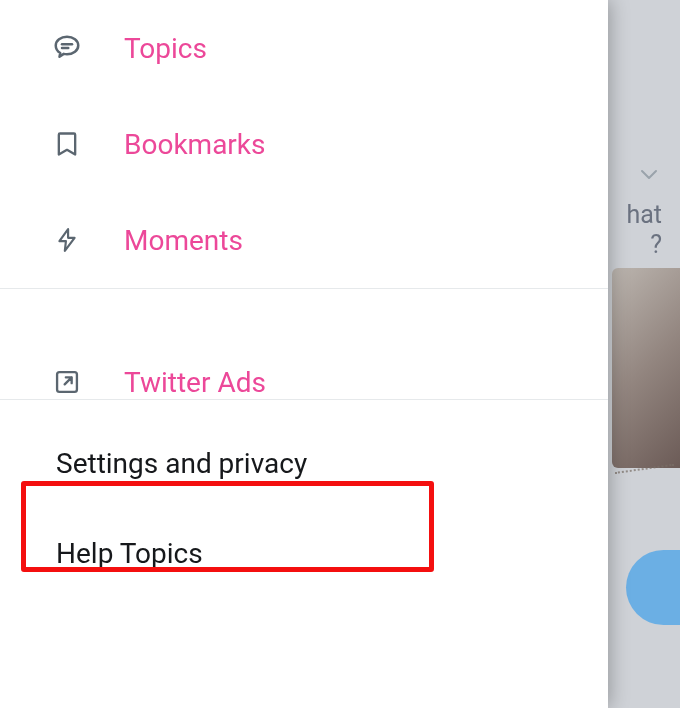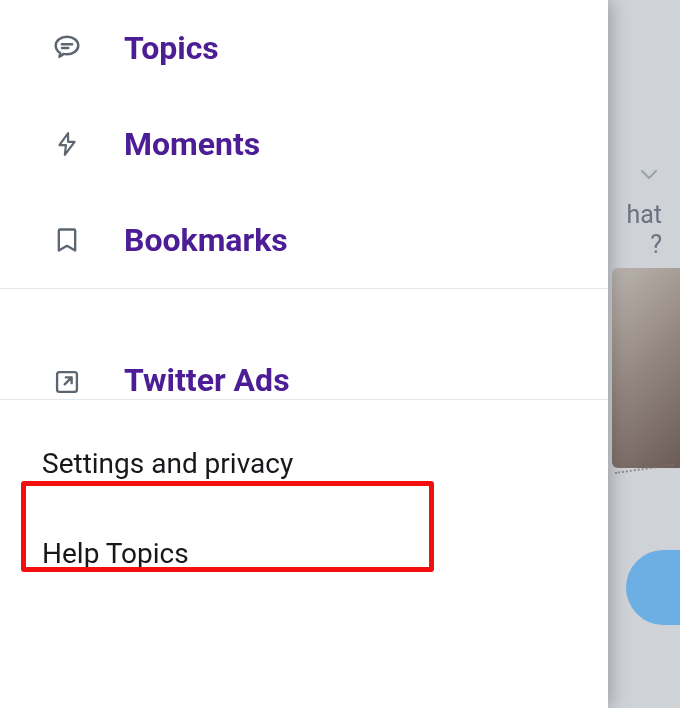--- a/index.html
+++ b/index.html
@@ -82,43 +82,43 @@
     .menu-item .icon-wrap {
       width: 34px;
       height: 34px;
       display: flex;
       align-items: center;
       justify-content: center;
       margin-right: 40px;
       flex-shrink: 0;
     }
     .menu-item .label {
-      font-size: 32px;
-      color: #4c1d95;
-      font-weight: 700;
+      font-size: 28px;
+      color: #ec4899;
+      font-weight: 400;
     }
     .icon-stroke {
       stroke: #5b6670;
       stroke-width: 2;
       fill: none;
       stroke-linecap: round;
       stroke-linejoin: round;
     }
 
     .divider {
       height: 1px;
       background: #e6e9eb;
       width: 100%;
     }
 
     .plain-item {
       display: flex;
       align-items: center;
       height: 90px;
-      padding-left: 42px;
+      padding-left: 56px;
       cursor: pointer;
     }
     .plain-item .label {
       font-size: 28px;
       color: #16181b;
       font-weight: 400;
     }
 
     .highlight-box {
       position: absolute;
@@ -152,34 +152,34 @@
         <path class="icon-stroke" d="M12 3c5 0 9 3.1 9 7 0 3.9-4 7-9 7-.9 0-1.8-.1-2.6-.3L6 19l.6-3C4.4 14.7 3 12.5 3 10c0-3.9 4-7 9-7Z"></path>
         <line class="icon-stroke" x1="8" y1="9" x2="16" y2="9"></line>
         <line class="icon-stroke" x1="8" y1="12" x2="13" y2="12"></line>
       </svg>
     </span>
     <span class="label">Topics</span>
   </div>
 
   <div class="menu-item">
     <span class="icon-wrap">
+      <svg width="28" height="30" viewBox="0 0 24 24">
+        <path class="icon-stroke" d="M6 3h12a1 1 0 0 1 1 1v17l-7-4-7 4V4a1 1 0 0 1 1-1Z"></path>
+      </svg>
+    </span>
+    <span class="label">Bookmarks</span>
+  </div>
+
+  <div class="menu-item">
+    <span class="icon-wrap">
       <svg width="26" height="30" viewBox="0 0 24 24">
         <path class="icon-stroke" d="M13 2 L5 13 H11 L10 22 L19 10 H13 L13 2 Z"></path>
       </svg>
     </span>
     <span class="label">Moments</span>
-  </div>
-
-  <div class="menu-item">
-    <span class="icon-wrap">
-      <svg width="28" height="30" viewBox="0 0 24 24">
-        <path class="icon-stroke" d="M6 3h12a1 1 0 0 1 1 1v17l-7-4-7 4V4a1 1 0 0 1 1-1Z"></path>
-      </svg>
-    </span>
-    <span class="label">Bookmarks</span>
   </div>
 
   <div class="divider"></div>
 
   <div class="menu-item" style="height:110px;align-items:flex-end;">
     <span class="icon-wrap">
       <svg width="28" height="28" viewBox="0 0 24 24">
         <rect class="icon-stroke" x="3.5" y="3.5" width="17" height="17" rx="2"></rect>
         <path class="icon-stroke" d="M10 14 L16 8 M11 8 H16 V13"></path>
       </svg>

